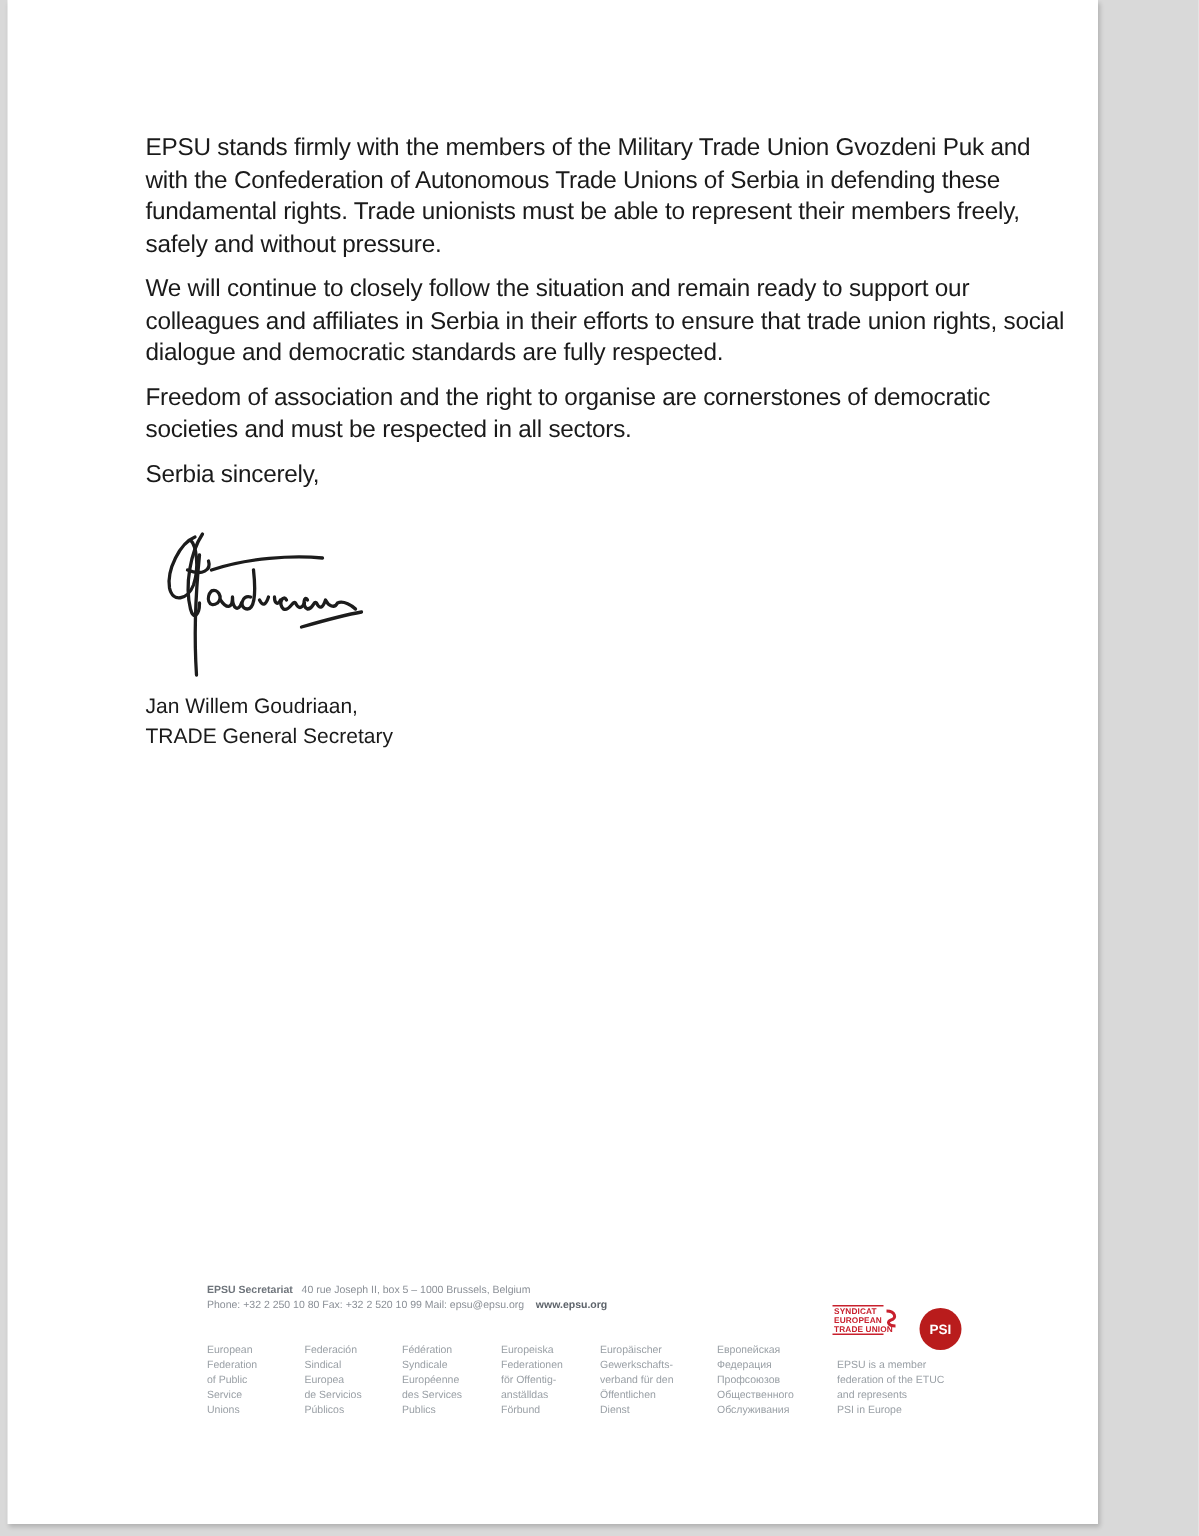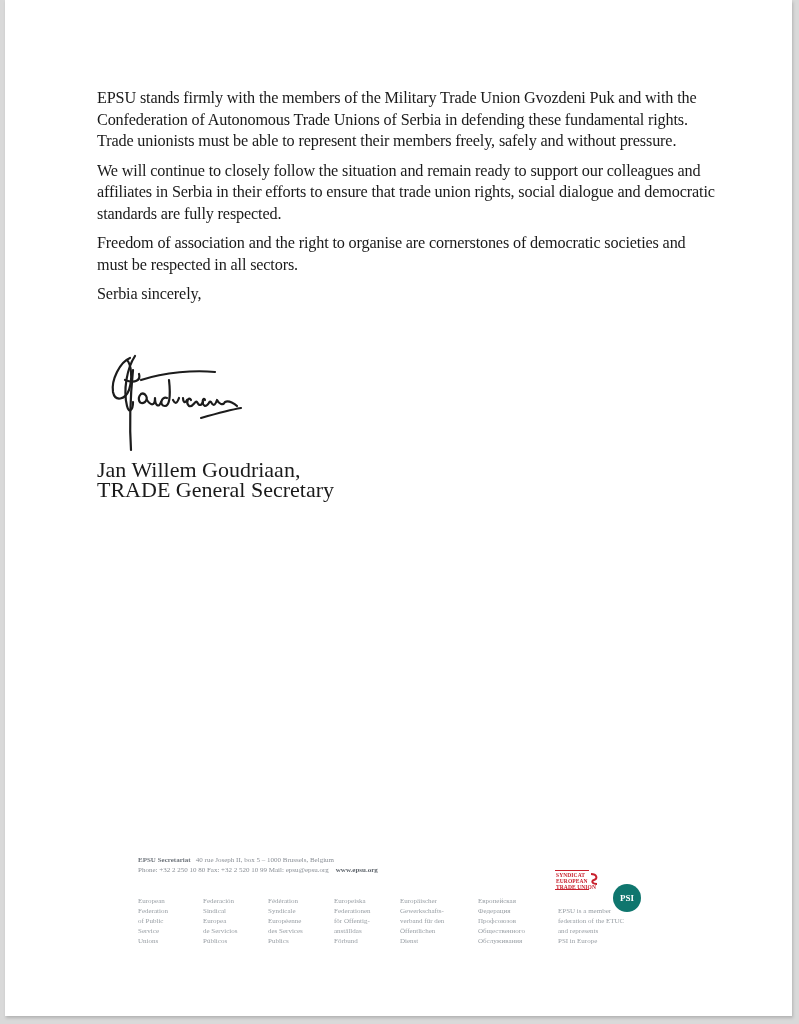--- a/index.html
+++ b/index.html
@@ -2,37 +2,36 @@
 <html><head>
   <meta charset="utf-8">
   <style>
     * { box-sizing: border-box; margin: 0; padding: 0; }
     html, body {
       width: 799px; height: 1024px; overflow: hidden;
       background: #d9d9d9;
     }
     body { position: relative; font-family: "Liberation Sans", sans-serif; }
     .page {
-      position: absolute; left: 5px; top: 0; width: 787px; height: 1016px;
+      position: absolute; left: 5px; top: 0; width: 727px; height: 1016px;
       background: #ffffff;
       box-shadow: 1px 2px 3px rgba(0,0,0,0.18);
-      font-family: Liberation Serif, serif;
     }
     .body-text {
       position: absolute; left: 92px; top: 88px; width: 620px;
       color: #1a1a1a; font-size: 16.2px; line-height: 21.5px;
       letter-spacing: -0.15px;
     }
     .body-text p { margin-bottom: 8px; }
     .signature {
       position: absolute; left: 100px; top: 350px; width: 145px; height: 105px;
     }
     .signer {
       position: absolute; left: 92px; top: 460px;
-      color: #1a1a1a; font-size: 22px; line-height: 20px;
+      color: #1a1a1a; font-size: 14px; line-height: 20px;
     }
     .footer { position: absolute; left: 0; top: 0; width: 100%; height: 100%; pointer-events: none; }
     .footer * { pointer-events: auto; }
     .addr {
       position: absolute; left: 133px; top: 856px; font-size: 7px; line-height: 9.5px;
       color: #8a8f96; white-space: nowrap;
     }
     .addr b { color: #6e747b; font-weight: bold; }
     .addr .web { color: #5d636a; font-weight: bold; }
     .names { position: absolute; top: 896px; left: 133px; }
@@ -47,22 +46,22 @@
       letter-spacing: 0.1px;
     }
     .etuc .bar {
       position: absolute; left: 0; top: 0; width: 34px; height: 20px;
       border-top: 1px solid #c8202d; border-bottom: 1px solid #c8202d;
     }
     .etuc .swirl {
       position: absolute; left: 34px; top: 2px; width: 10px; height: 14px;
     }
     .psi {
-      position: absolute; left: 58px; top: 16px; width: 28px; height: 28px; border-radius: 50%;
-      background: #0f766e; color: #fff; font-size: 9px; font-weight: bold;
+      position: absolute; left: 58px; top: 4px; width: 28px; height: 28px; border-radius: 50%;
+      background: #b91c1c; color: #fff; font-size: 9px; font-weight: bold;
       display: flex; align-items: center; justify-content: center;
     }
     .member {
       position: absolute; left: 553px; top: 906px; font-size: 7px; line-height: 10px;
       color: #9aa0a6; white-space: pre-line; width: 90px;
     }
   </style>
 </head>
 <body>
 

